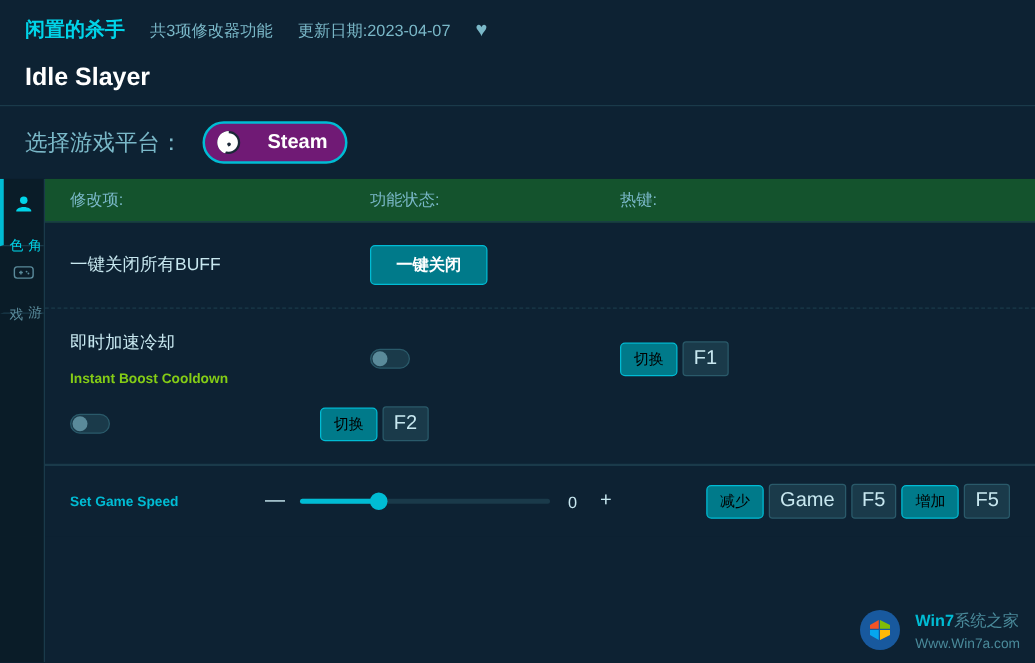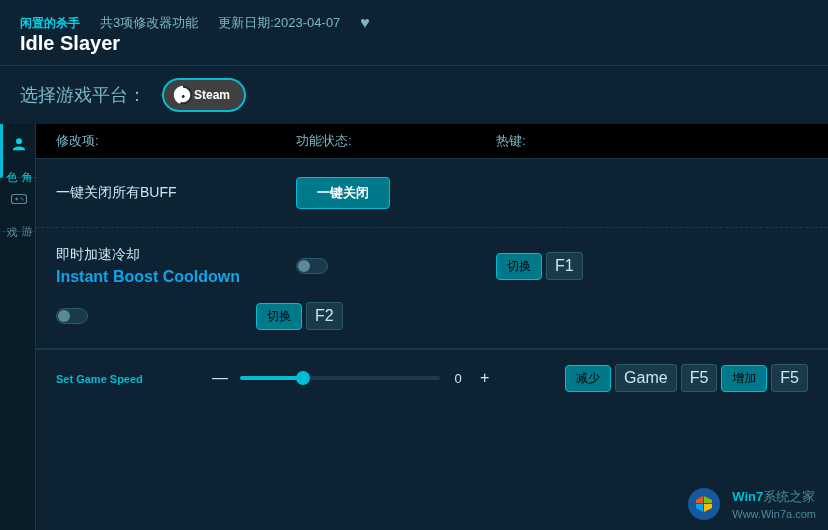--- a/index.html
+++ b/index.html
@@ -18,62 +18,62 @@
       background-color: #0d2233;
       padding: 14px 20px 10px 20px;
       border-bottom: 1px solid #1a3a4a;
     }
     .header-row1 {
       display: flex;
       align-items: center;
       gap: 20px;
     }
     .game-title-cn {
-      font-size: 12px;
+      font-size: 16px;
       font-weight: bold;
       color: #00d4e8;
     }
     .header-meta {
       font-size: 13px;
       color: #7ab8c8;
     }
     .heart-icon {
       color: #7ab8c8;
       font-size: 16px;
       cursor: pointer;
     }
     .game-title-en {
       font-size: 20px;
       font-weight: bold;
       color: #ffffff;
-      margin-top: 0;
+      margin-top: 16px;
     }
 
     
     .platform-row {
       display: flex;
       align-items: center;
       padding: 12px 20px;
       gap: 16px;
     }
     .platform-label {
       font-size: 18px;
       color: #7ab8c8;
     }
     .steam-btn {
       display: flex;
       align-items: center;
-      gap: 0;
-      background-color: #404040;
+      gap: 20px;
+      background-color: #701a75;
       border: 2px solid #00bcd4;
       border-radius: 20px;
       padding: 4px 14px 4px 8px;
       cursor: pointer;
       color: #ffffff;
-      font-size: 12px;
+      font-size: 16px;
       font-weight: bold;
     }
     .steam-logo {
       width: 22px;
       height: 22px;
     }
 
     
     .sidebar {
       width: 36px;
@@ -86,21 +86,21 @@
     
     .main-panel {
       flex: 1;
       padding: 0;
     }
 
     
     .col-headers {
       display: flex;
       padding: 8px 20px;
-      background-color: #000000;
+      background-color: #14532d;
       border-bottom: 1px solid #1a3a4a;
     }
     .col-header {
       font-size: 13px;
       color: #7ab8c8;
     }
     .col-mod { width: 240px; }
     .col-status { width: 200px; }
     .col-hotkey { flex: 1; }
 
@@ -119,25 +119,25 @@
       align-items: center;
       padding: 8px 0;
       min-height: 44px;
     }
     .mod-name {
       width: 240px;
       font-size: 14px;
       color: #c8e8f0;
     }
     .mod-name .en-name {
-      font-size: 16px;
-      color: #0ea5e9;
+      font-size: 11px;
+      color: #84cc16;
       font-weight: bold;
       display: block;
-      margin-top: 4px;
+      margin-top: 14px;
     }
     .mod-status {
       width: 200px;
       display: flex;
       align-items: center;
     }
     .mod-hotkey {
       flex: 1;
       display: flex;
       align-items: center;

